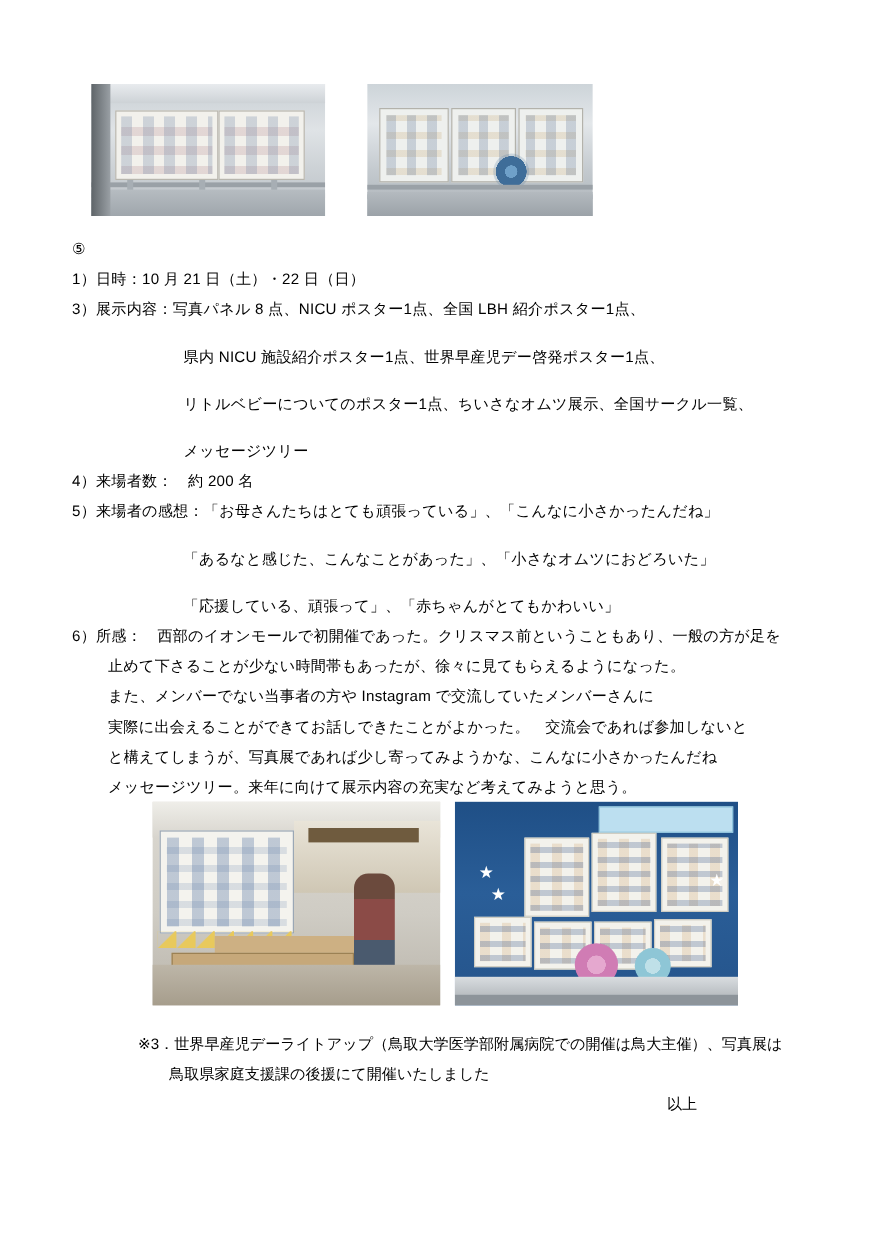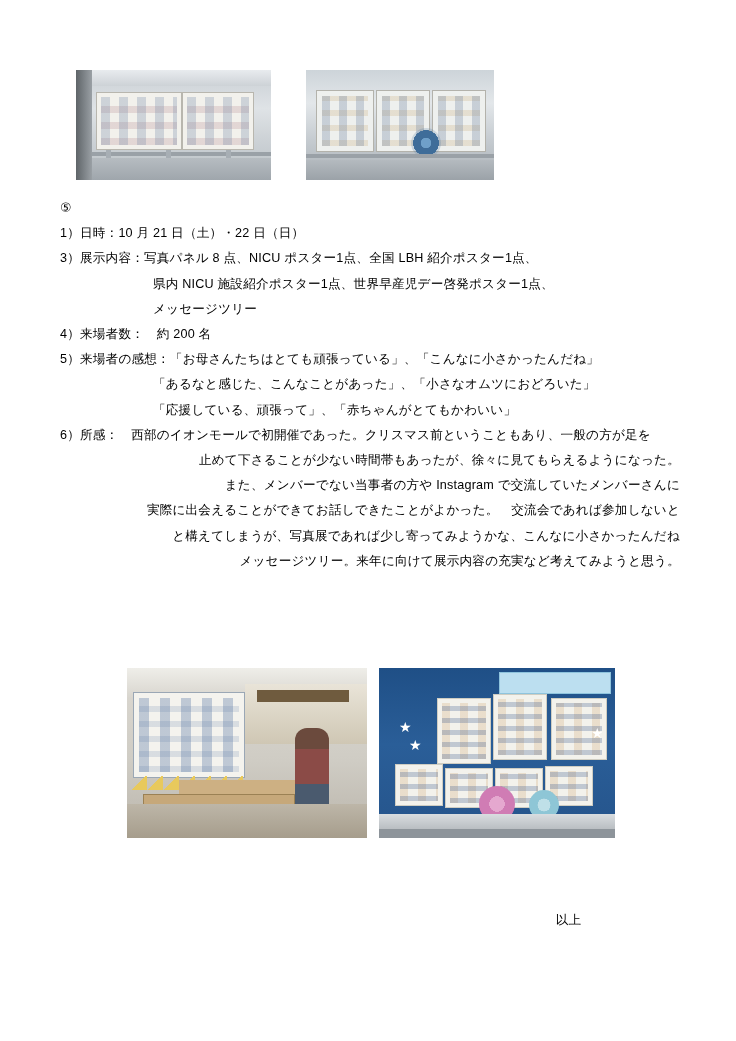--- a/index.html
+++ b/index.html
@@ -116,22 +116,22 @@
     position: absolute;
     top: 196px;
     left: 60px;
     width: 620px;
     font-size: 12.6px;
     line-height: 25.2px;
     letter-spacing: .2px;
   }
   .line { white-space: pre; }
   .ind1 { padding-left: 0; }
-  .ind3 { padding-left: 93px; }
-  .ind4 { padding-left: 30px; text-align: right; }
+  .ind3 { padding-left: 93px; margin-top: 14px; }
+  .ind4 { padding-left: 30px; }
 
   
   .photo-row-bottom {
     position: absolute;
     top: 668px;
     left: 127px;
     display: flex;
     gap: 12px;
   }
   .photo-c { width: 240px; height: 170px; }
@@ -269,20 +269,21 @@
 
   </div>
 
   <div class="body-text">
 
     <div class="line ind1">⑤</div>
 
     <div class="line ind1">1）日時：10 月 21 日（土）・22 日（日）</div>
     <div class="line ind1">3）展示内容：写真パネル 8 点、NICU ポスター1点、全国 LBH 紹介ポスター1点、</div>
     <div class="line ind3">県内 NICU 施設紹介ポスター1点、世界早産児デー啓発ポスター1点、</div>
+    <div class="line ind3">リトルベビーについてのポスター1点、ちいさなオムツ展示、全国サークル一覧、</div>
     <div class="line ind3">メッセージツリー</div>
     <div class="line ind1">4）来場者数：　約 200 名</div>
     <div class="line ind1">5）来場者の感想：「お母さんたちはとても頑張っている」、「こんなに小さかったんだね」</div>
     <div class="line ind3">「あるなと感じた、こんなことがあった」、「小さなオムツにおどろいた」</div>
     <div class="line ind3">「応援している、頑張って」、「赤ちゃんがとてもかわいい」</div>
     <div class="line ind1">6）所感：　西部のイオンモールで初開催であった。クリスマス前ということもあり、一般の方が足を</div>
     <div class="line ind4">止めて下さることが少ない時間帯もあったが、徐々に見てもらえるようになった。</div>
     <div class="line ind4">また、メンバーでない当事者の方や Instagram で交流していたメンバーさんに</div>
     <div class="line ind4">実際に出会えることができてお話しできたことがよかった。　交流会であれば参加しないと</div>
     <div class="line ind4">と構えてしまうが、写真展であれば少し寄ってみようかな、こんなに小さかったんだね</div>
@@ -319,16 +320,20 @@
       <div class="pd-fan2"></div>
       <div class="pd-star" style="left:30px; top:70px;">★</div>
       <div class="pd-star" style="left:20px; top:52px;">★</div>
       <div class="pd-star" style="left:212px; top:58px;">★</div>
       <div class="pd-table"></div>
       <div class="pd-floor"></div>
     </div>
 
   </div>
 
+  <div class="footer-note">
+    <div class="line">※3．世界早産児デーライトアップ（鳥取大学医学部附属病院での開催は鳥大主催）、写真展は</div>
+    <div class="line cont">鳥取県家庭支援課の後援にて開催いたしました</div>
+  </div>
 
   <div class="closing">以上</div>
 
 </div>
 
 </body></html>

